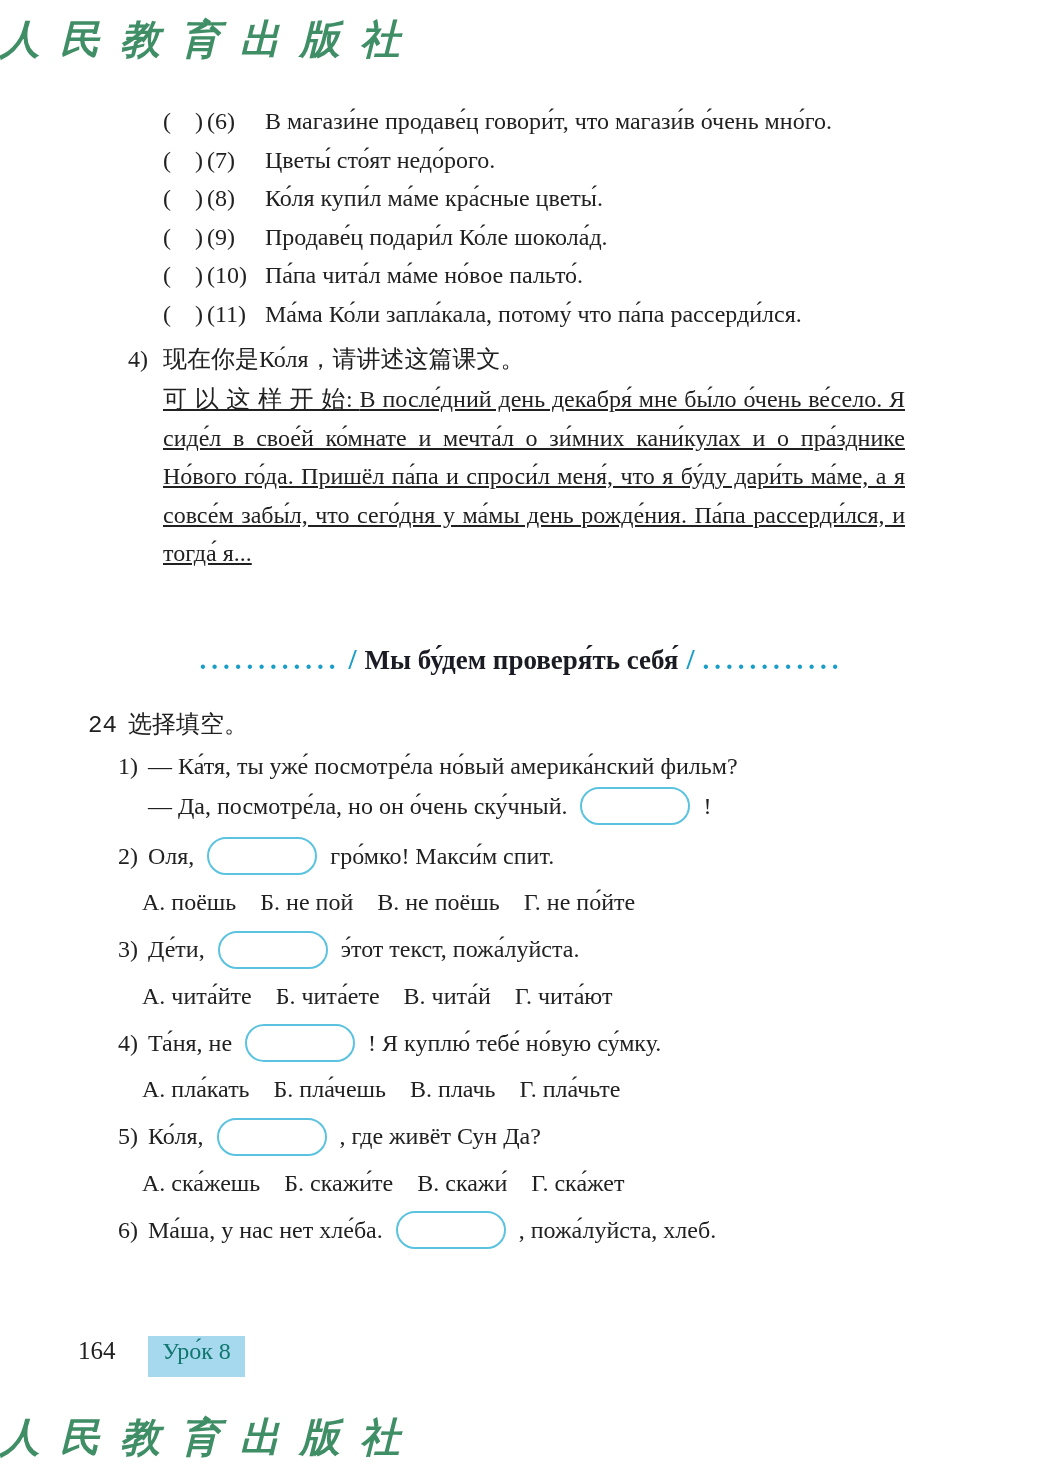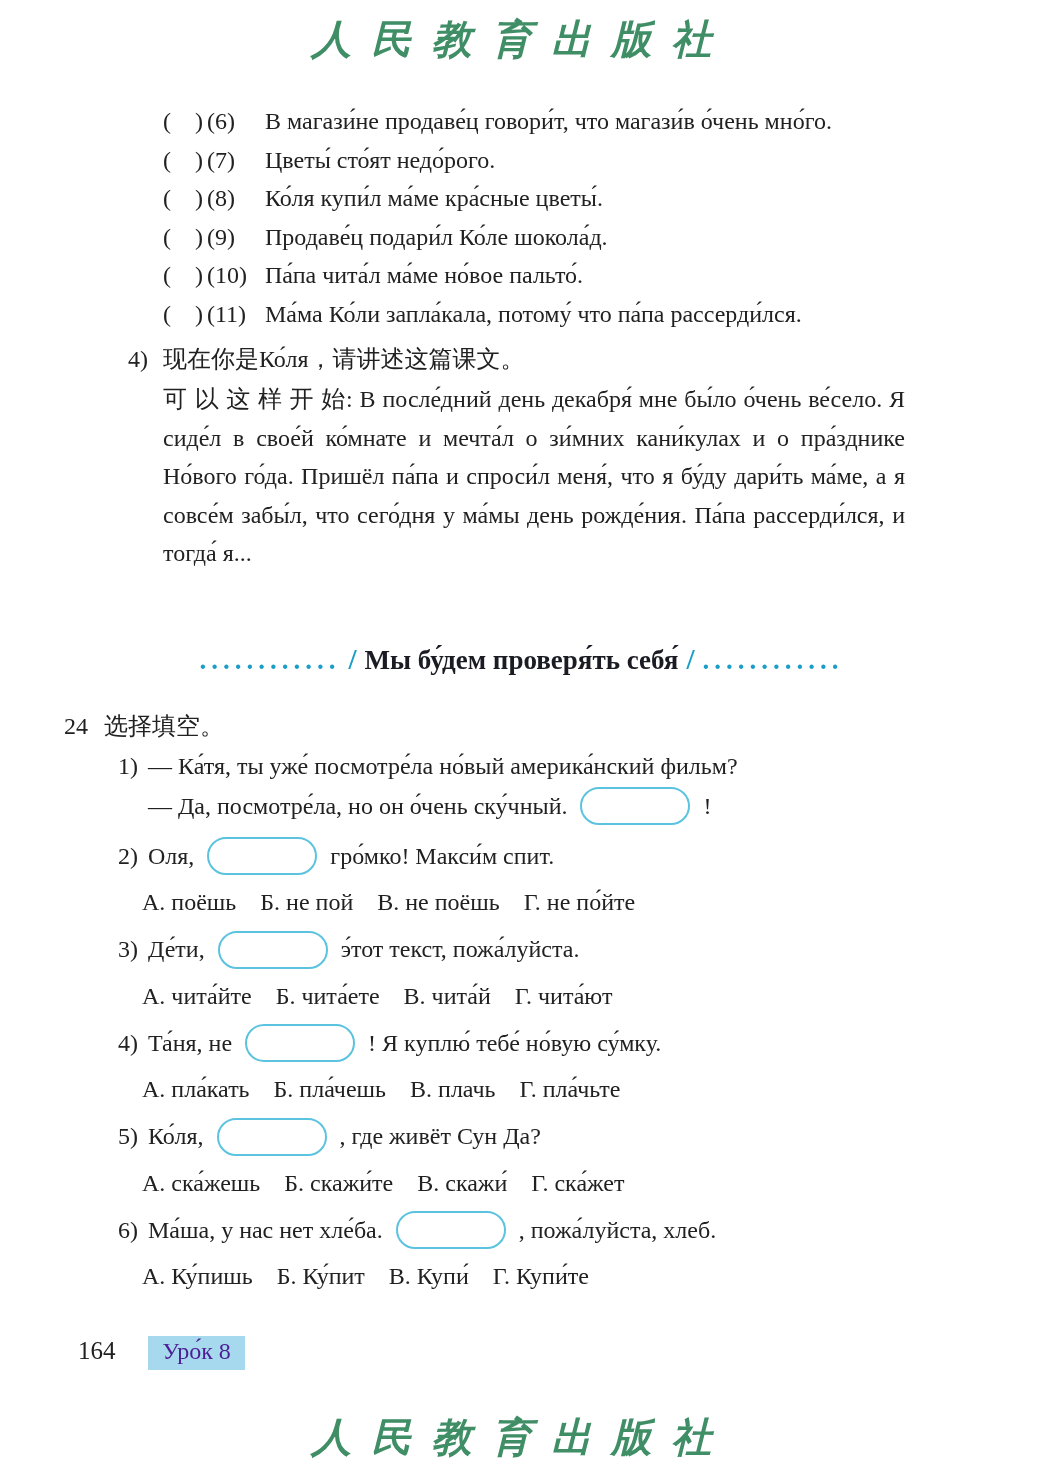--- a/index.html
+++ b/index.html
@@ -6,21 +6,21 @@
   .page{
     position:relative;
     width:1043px;height:1474px;
     background:#ffffff;
     font-family:"Liberation Serif","DejaVu Serif",serif;
     color:#212121;
     overflow:hidden;
   }
   
   .logo{
-    text-align:center;
+    text-align:left;
     color:#3f8e66;
     font-size:40px;
     font-weight:bold;
     font-style:italic;
     letter-spacing:20px;
     line-height:58px;
     font-family:"DejaVu Serif",serif;
   }
   .logo-top{padding-top:10px;}
   .logo-bottom{position:absolute;left:0;right:0;bottom:8px;}
@@ -30,35 +30,35 @@
   .check-row{line-height:38.5px;white-space:nowrap;}
   .answer-paren{display:inline-block;width:44px;}
   .item-num{display:inline-block;width:58px;}
 
   
   .task4{margin:6px 0 0 128px;font-size:24px;}
   .task4-line{display:flex;line-height:40px;}
   .q-label,.task4-label{flex:none;display:inline-block;width:35px;}
   .task4-para{
     margin-left:35px;width:742px;
-    text-align:justify;line-height:38.5px;margin-top:1px;
+    text-align:justify;line-height:38.5px;margin-top:1px;text-decoration:underline;
   }
 
   
   .section-header{
     margin-top:70px;text-align:center;
     font-size:27px;font-weight:bold;white-space:nowrap;
   }
   .dots{color:#1a9ec8;letter-spacing:5px;font-weight:bold;}
   .hdr-slash{color:#1a9ec8;font-weight:bold;margin:0 8px;font-size:29px;}
   .header-title{color:#1b1b24;}
 
   
   .exercise{margin-top:30px;font-size:24px;}
-  .ex-head{margin-left:64px;line-height:40px;}
+  .ex-head{margin-left:88px;line-height:40px;font-family:Liberation Mono, monospace;}
   .ex-num{display:inline-block;width:40px;}
   .questions{margin-left:118px;}
   .question{margin-top:7px;}
   .question:first-child{margin-top:0;}
   .q-line{display:flex;line-height:40px;}
   .q-label{width:30px;}
   .q-content{flex:1;}
   .blank-pill{
     display:inline-block;width:106px;height:34px;
     border:2px solid #5bc3df;border-radius:19px;
@@ -66,22 +66,22 @@
     background:#ffffff;
   }
   .options{margin-left:24px;line-height:40px;margin-top:3px;}
   .option{margin-right:24px;}
 
   
   .footer{position:absolute;left:78px;top:1336px;font-size:25px;}
   .page-num{display:inline-block;min-width:46px;}
   .lesson-badge{
     display:inline-block;margin-left:18px;
-    background:#a6d8ee;color:#4c1d95;
-    padding:2px 14px 5px 14px;font-size:24px;
+    background:#a6d8ee;color:#0f766e;
+    padding:2px 14px 12px 14px;font-size:24px;
   }
 </style>
 </head>
 <body>
 
 <div class="page">
 
   <div class="logo logo-top">人民教育出版社</div>
 
   <div class="checklist">
@@ -148,21 +148,20 @@
             <span class="q-label">5)</span>
             <span class="q-content">Ко́ля, <span class="blank-pill"></span> , где живёт Сун Да?</span>
           </div>
           <div class="options"><span class="option">А. ска́жешь</span><span class="option">Б. скажи́те</span><span class="option">В. скажи́</span><span class="option">Г. ска́жет</span></div>
         </div>
         <div class="question">
           <div class="q-line">
             <span class="q-label">6)</span>
             <span class="q-content">Ма́ша, у нас нет хле́ба. <span class="blank-pill"></span> , пожа́луйста, хлеб.</span>
           </div>
-          <div class="options"><span class="option">А. Ку́пишь</span><span class="option">Б. Ку́пит</span><span class="option">В. Купи́</span><span class="option">Г. Купи́те</span></div>
         </div>
       </div>
   </div>
 
   <div class="footer">
     <span class="page-num">164</span>
     <span class="lesson-badge">Уро́к 8</span>
   </div>
 
   <div class="logo logo-bottom">人民教育出版社</div>

